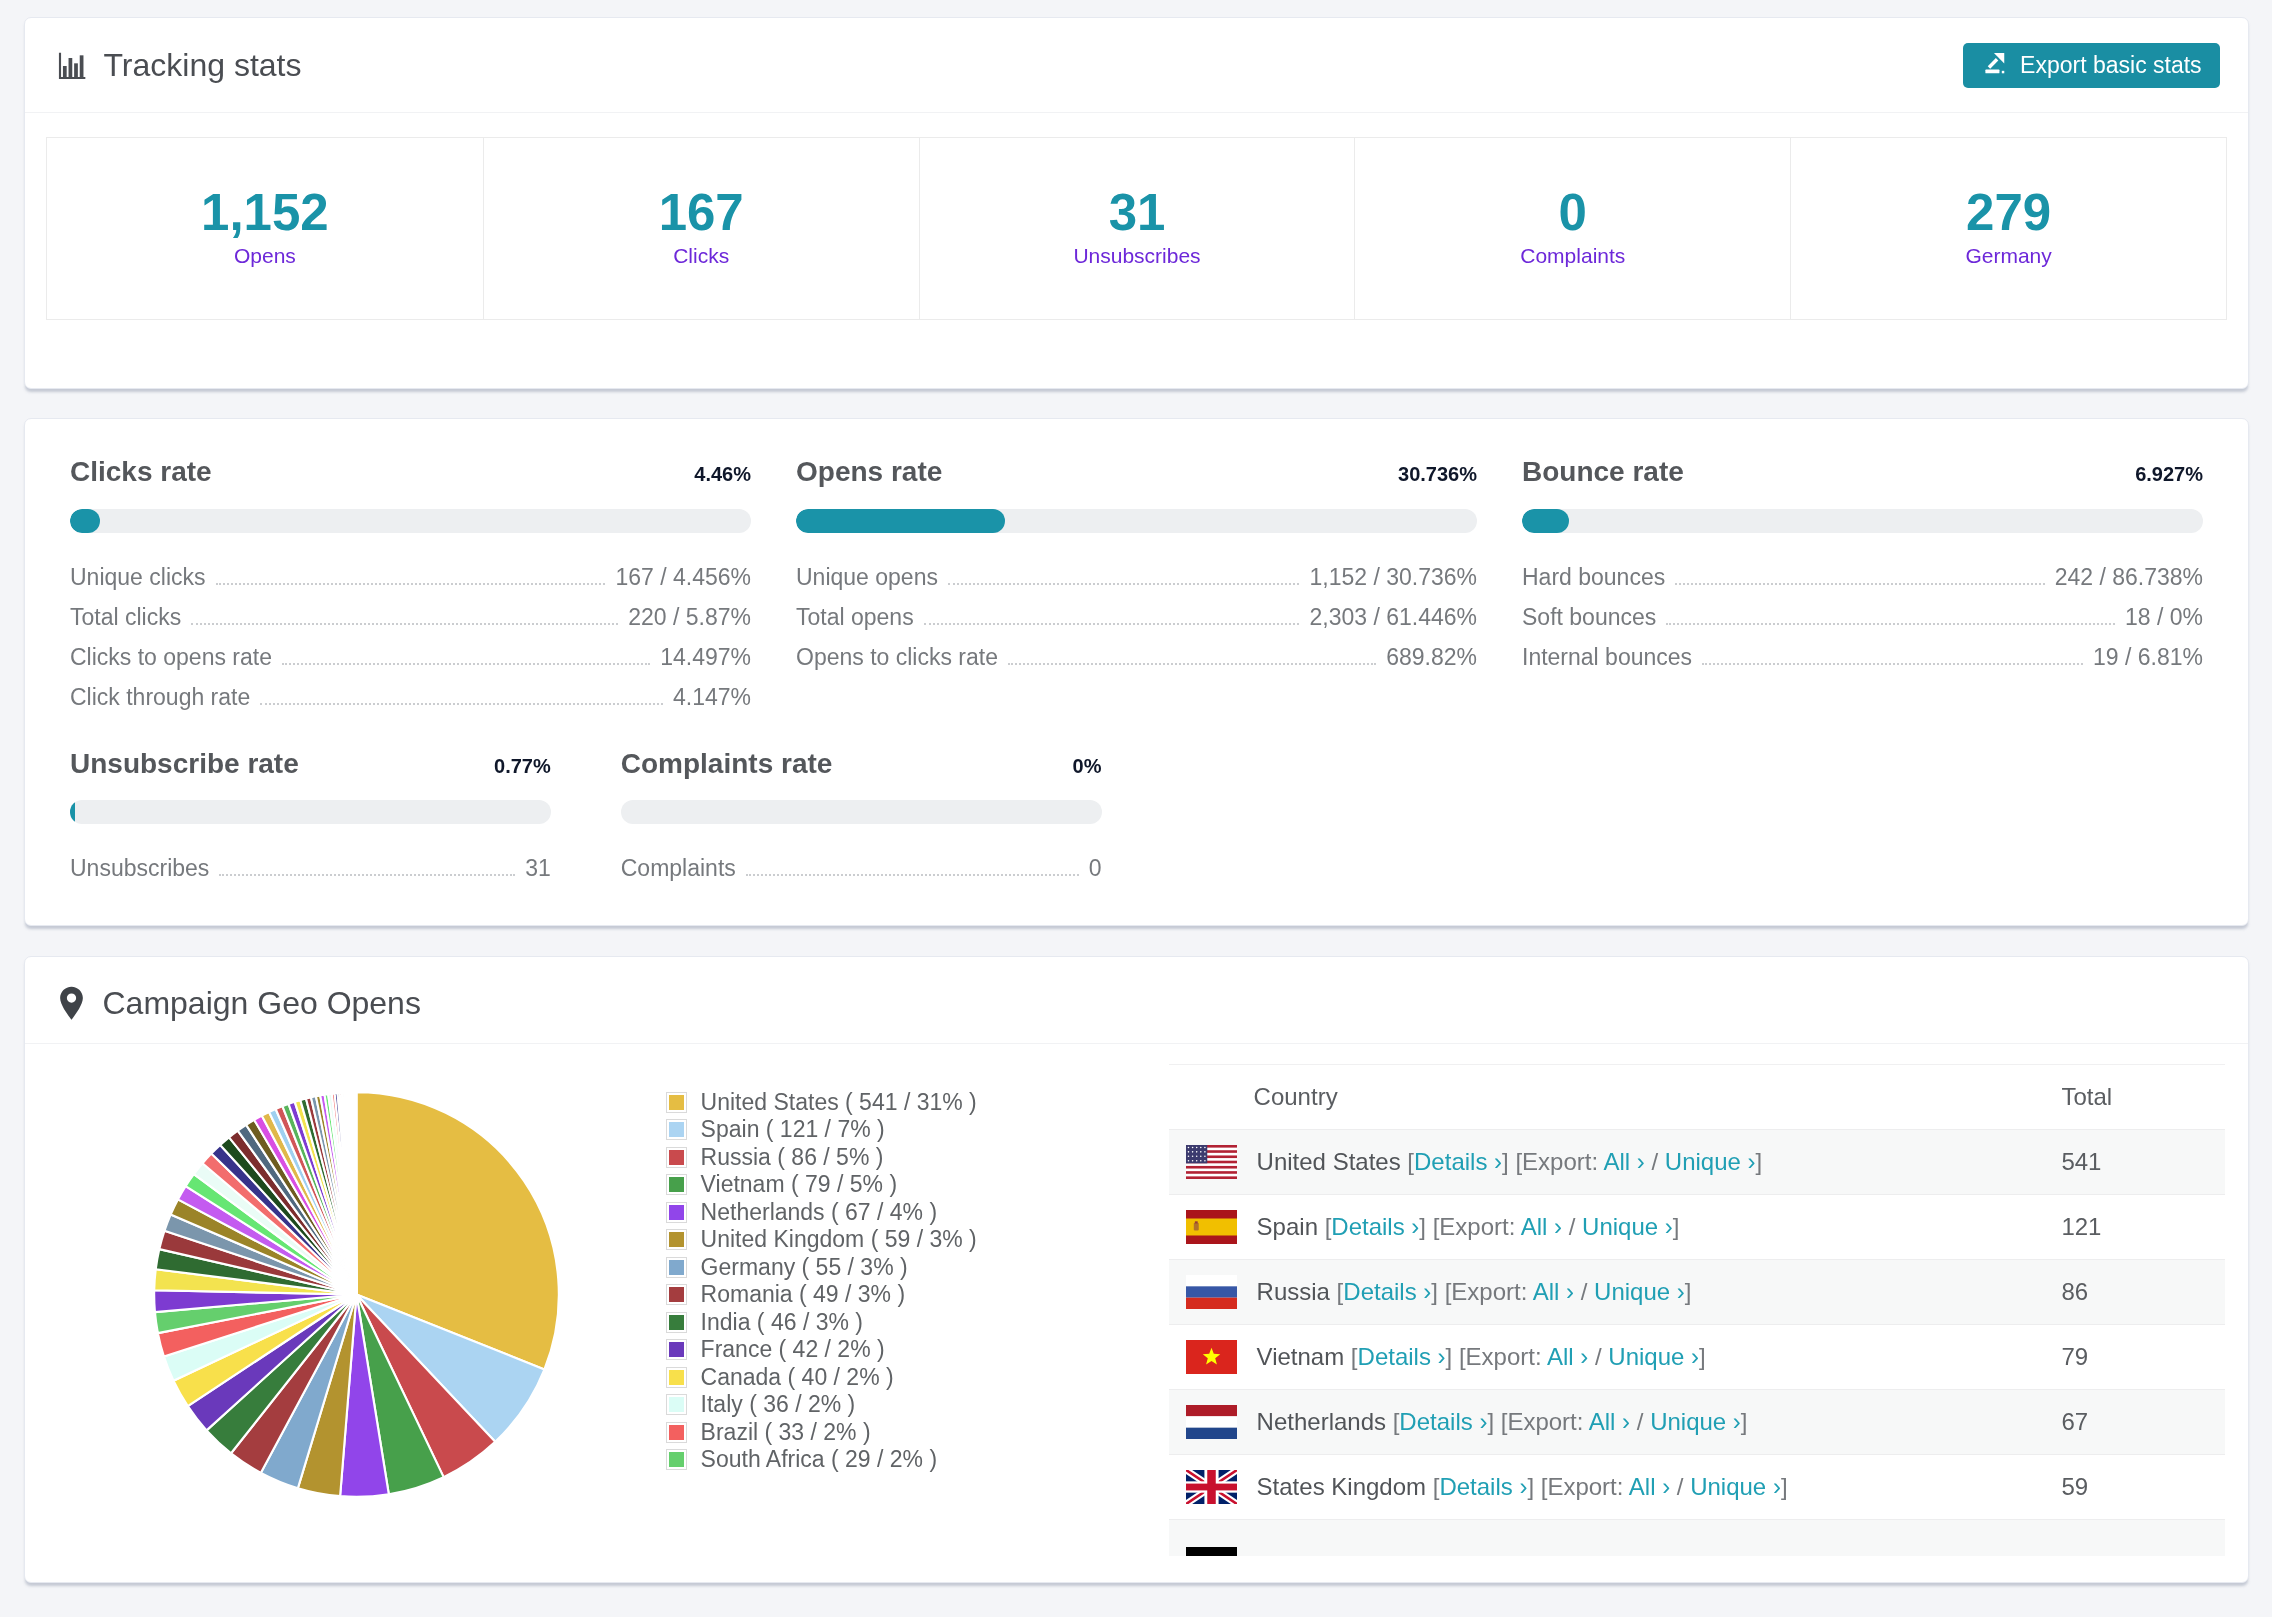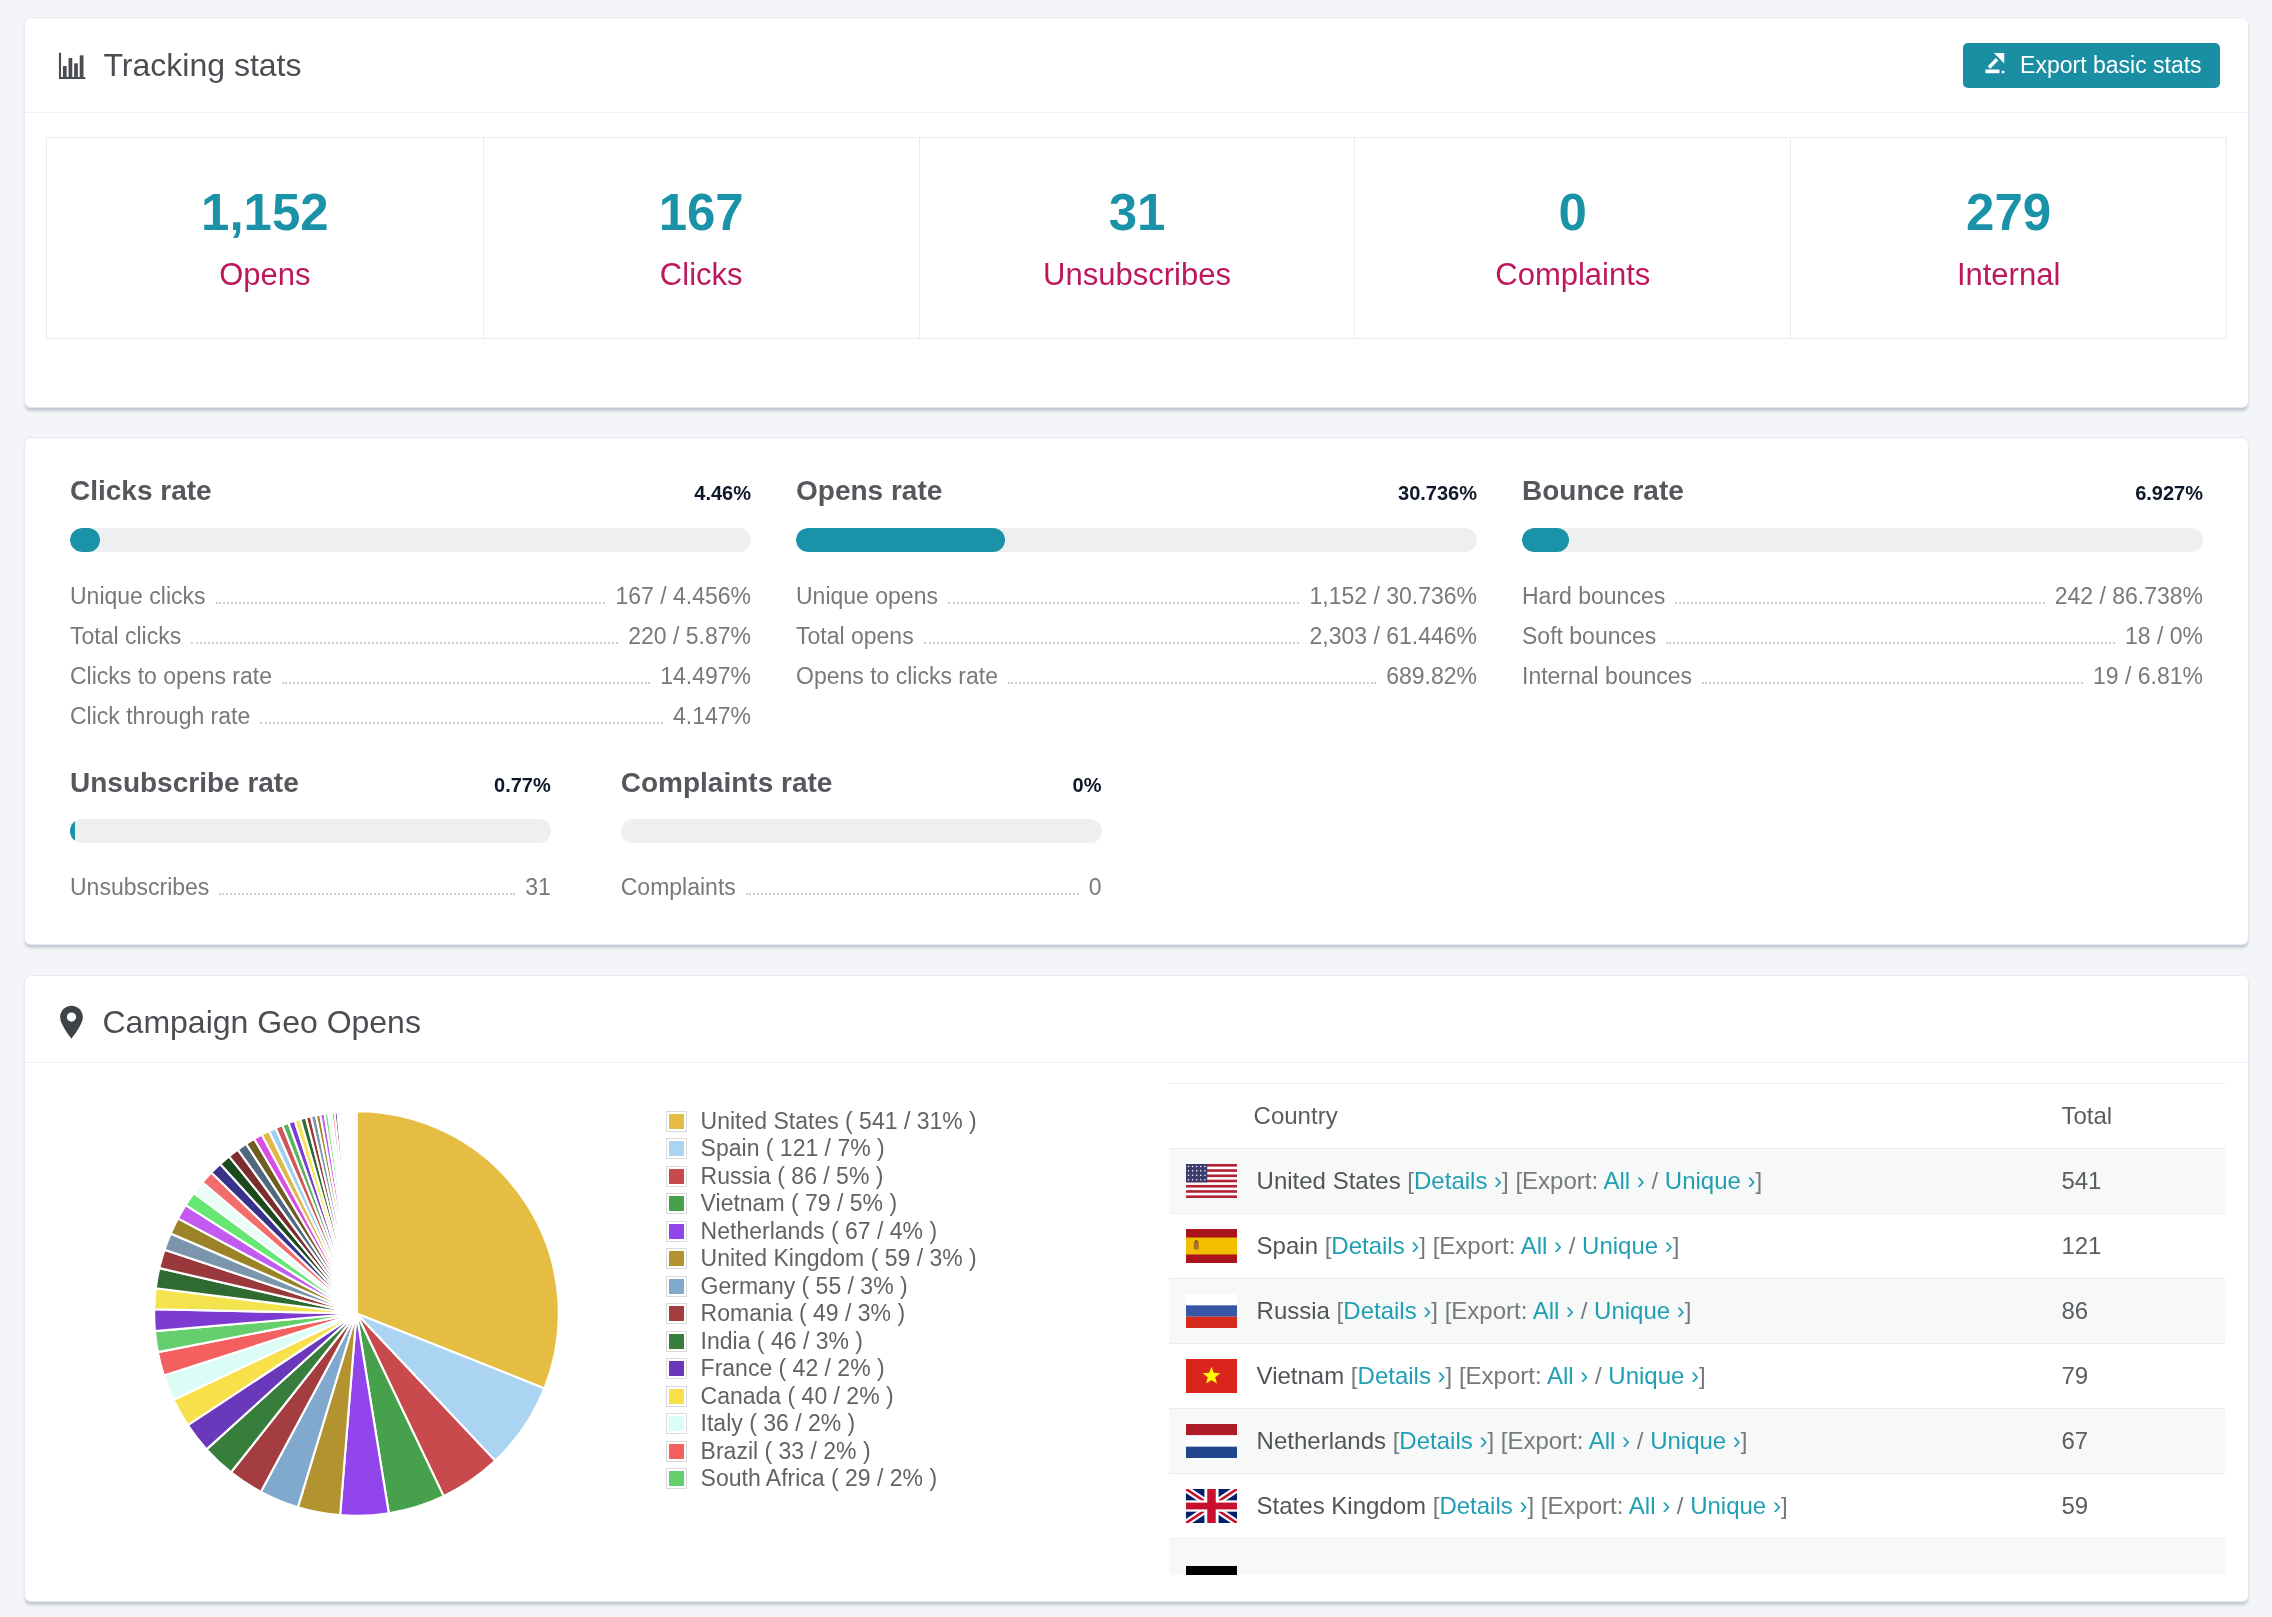--- a/index.html
+++ b/index.html
@@ -32,21 +32,21 @@
     padding:10px 18.4px; height:45px; cursor:pointer;
   }
   .stats-wrap {
     margin:24px 21px 0 21px;
     border:1.4px solid #ebebeb;
     display:grid; grid-template-columns:repeat(5,1fr);
   }
   .stat { text-align:center; padding:49px 0 48px 0; }
   .stat + .stat { border-left:1.4px solid #ebebeb; }
   .stat-value { font-size:51px; font-weight:700; color:#1a93a8; line-height:51px; }
-  .stat-label { font-size:31px; color:#be185d; margin-top:21px; line-height:31px; }
+  .stat-label { font-size:21px; color:#6d28d9; margin-top:2px; line-height:31px; }
   
   .card-rates { margin-top:29px; padding:37px 24px 42px 24px; height:508px; overflow:hidden; }
   .rates-grid { display:grid; grid-template-columns:repeat(3,1fr); column-gap:45px; padding:0 21px; }
   .rates-grid-bottom { display:grid; grid-template-columns:repeat(4,1fr); column-gap:70px; padding:0 21px; margin-top:31px; }
   .rate-head { display:flex; justify-content:space-between; align-items:baseline; }
   .rate-title { font-size:28px; font-weight:700; color:#54575b; line-height:31px; }
   .rate-value { font-size:20px; font-weight:700; color:#0f172a; line-height:31px; }
   .rate-bar { margin-top:18.4px; height:24px; background:#edeff1; border-radius:12px; overflow:hidden; }
   .rate-fill { height:24px; background:#1a93a8; border-radius:12px; }
   .rate-rows { margin-top:24px; }
@@ -119,21 +119,21 @@
         <div class="stat">
           <div class="stat-value">31</div>
           <div class="stat-label">Unsubscribes</div>
         </div>
         <div class="stat">
           <div class="stat-value">0</div>
           <div class="stat-label">Complaints</div>
         </div>
         <div class="stat">
           <div class="stat-value">279</div>
-          <div class="stat-label">Internal</div>
+          <div class="stat-label">Germany</div>
         </div>
       </div>
     <div style="height:68px"></div>
   </div>
 
   <div class="card card-rates">
     <div class="rates-grid" id="rates-top">
         <div>
           <div class="rate-head">
             <span class="rate-title">Clicks rate</span>

